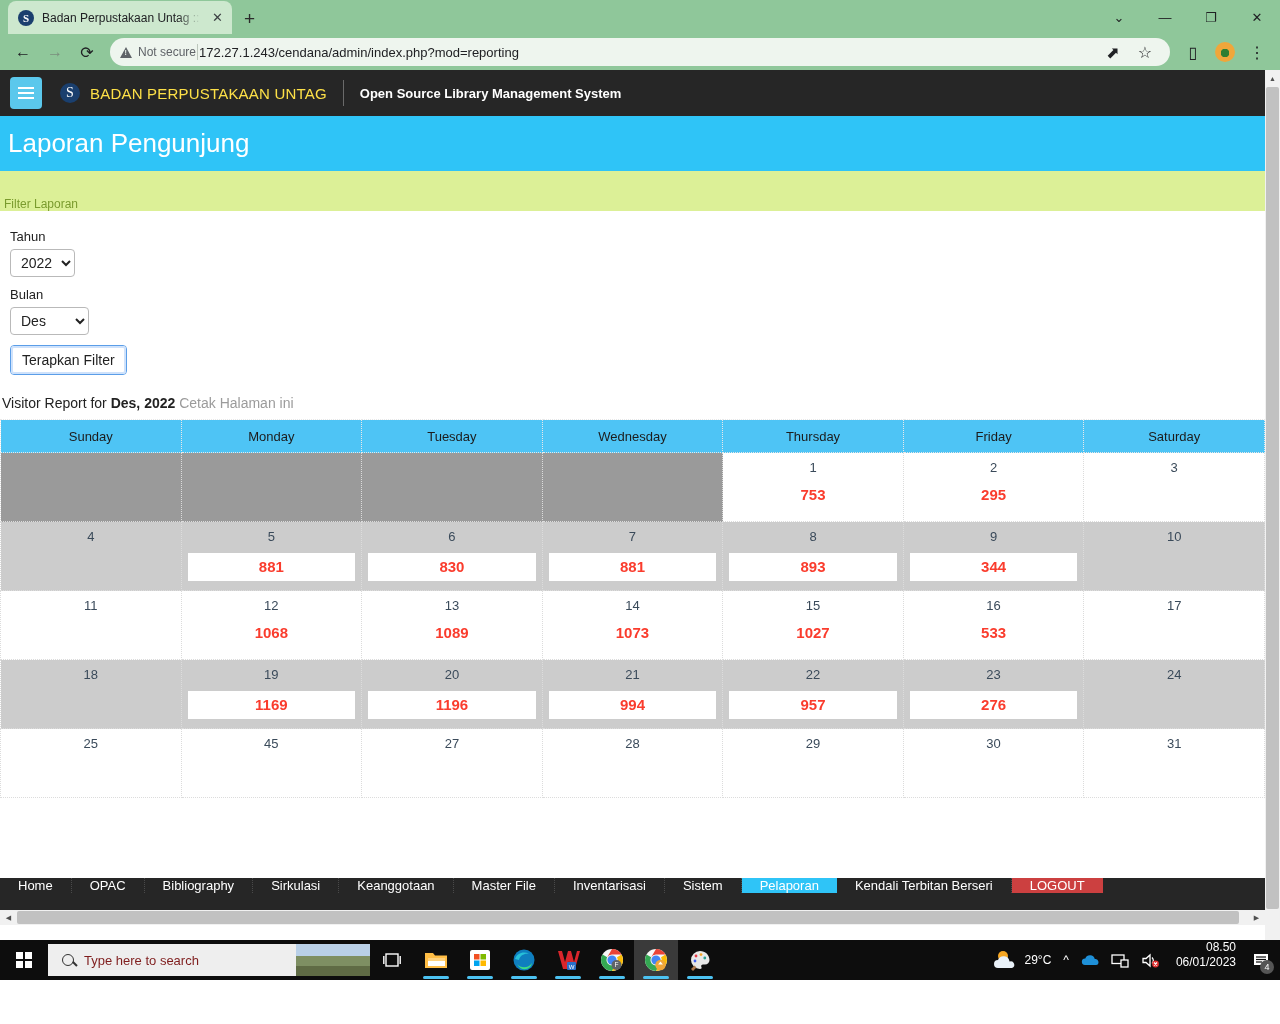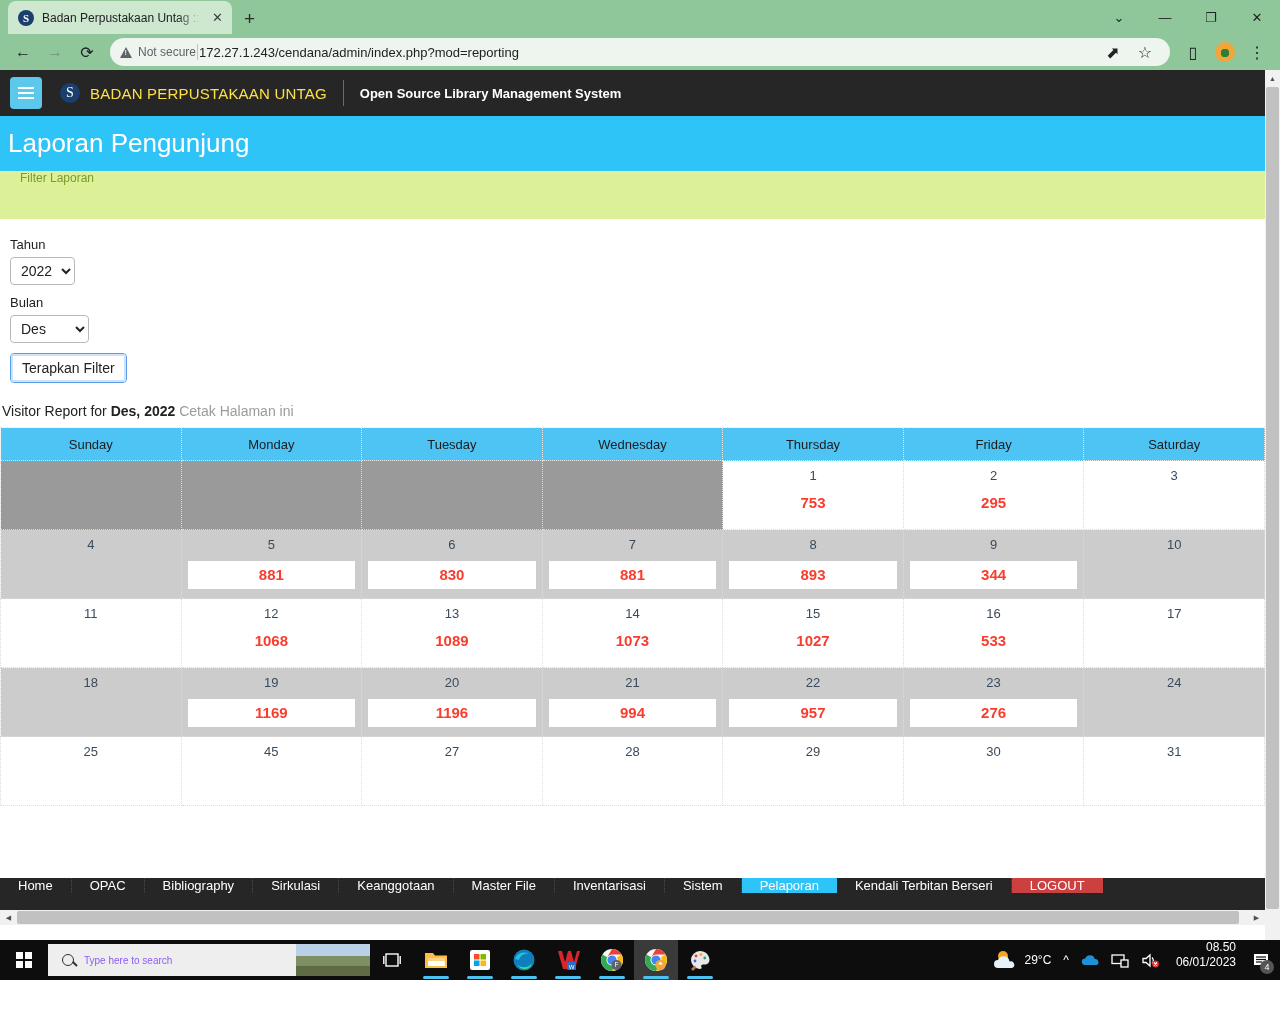--- a/index.html
+++ b/index.html
@@ -64,21 +64,21 @@
   .logo-mark { width: 20px; height: 20px; border-radius: 50%; background: #1a3f6e; color: #fff;
                display: flex; align-items: center; justify-content: center; font-size: 14px;
                font-family: "Liberation Serif", serif; margin-left: 18px; flex: 0 0 auto; }
   .brand { font-size: 15px; color: #fde047; letter-spacing: 0.2px; margin-left: 10px; white-space: nowrap; }
   .brand-sep { width: 1px; height: 26px; background: #6a6a6a; margin: 0 16px; }
   .tagline { font-size: 13px; color: #ffffff; font-weight: bold; white-space: nowrap; }
 
   .pagetitle { height: 55px; background: #2fc4f7; display: flex; align-items: center; padding-left: 8px; }
   .pagetitle h1 { font-size: 26px; font-weight: normal; color: #ffffff; }
 
-  .filterbar { height: 48px; background: #dcf097; display: flex; align-items: flex-start; padding-left: 20px; }
+  .filterbar { height: 40px; background: #dcf097; display: flex; align-items: flex-end; padding-left: 4px; }
   .filterbar span { font-size: 12px; color: #7a9b2e; }
 
   .filterform { padding: 18px 0 0 10px; }
   .flabel { font-size: 13px; color: #222; margin-bottom: 5px; }
   select.fsel {
     font-family: "Liberation Sans", sans-serif; font-size: 14px; color: #222;
     padding: 4px 6px; border: 1px solid #b9b9b9; border-radius: 4px; background: #fff;
     margin-bottom: 10px; height: 28px;
   }
   select#year-select { width: 65px; }
@@ -134,21 +134,21 @@
   
   .taskbar { width: 1280px; height: 40px; background: #0d0d0d; display: flex; align-items: center; position: relative; }
   .start { width: 48px; height: 40px; display: flex; align-items: center; justify-content: center; cursor: pointer; }
   .winlogo { width: 16px; height: 16px; display: grid; grid-template-columns: 1fr 1fr; grid-template-rows: 1fr 1fr; gap: 2px; }
   .winlogo i { background: #fff; display: block; }
   .searchbox { width: 322px; height: 32px; background: #eeeeee; display: flex; align-items: center;
                gap: 10px; padding-left: 14px; position: relative; overflow: hidden; cursor: text; }
   .searchbox .mag { width: 12px; height: 12px; border: 1.6px solid #333; border-radius: 50%; position: relative; flex:0 0 auto; }
   .searchbox .mag::after { content:""; position: absolute; width: 6px; height: 1.6px; background: #333;
                            transform: rotate(45deg); right: -5px; bottom: 0px; }
-  .searchbox .ph { font-size: 10px; color: #8b5cf6; }
+  .searchbox .ph { font-size: 13px; color: #7f1d1d; }
   .searchbox .thumbimg { position: absolute; right: 0; top: 0; width: 74px; height: 32px;
     background: linear-gradient(#b9d0e8 0 38%, #7e8f63 38% 70%, #5f6b45 70% 100%); }
   .tb-icon { width: 44px; height: 40px; display: flex; align-items: center; justify-content: center;
              position: relative; cursor: pointer; }
   .tb-icon.run::after { content:""; position: absolute; bottom: 1px; left: 9px; width: 26px; height: 3px; background: #4cc2f1; border-radius: 2px; }
   .tb-icon.active { background: #3a3a3a; }
   .tray { margin-left: auto; display: flex; align-items: center; gap: 0; padding-right: 4px; height: 40px; }
   .tray-item { display: flex; align-items: center; justify-content: center; padding: 0 6px; height: 40px;
                font-size: 12px; color: #fff; cursor: pointer; }
   .clock { display: flex; flex-direction: column; align-items: flex-end; justify-content: flex-start;

